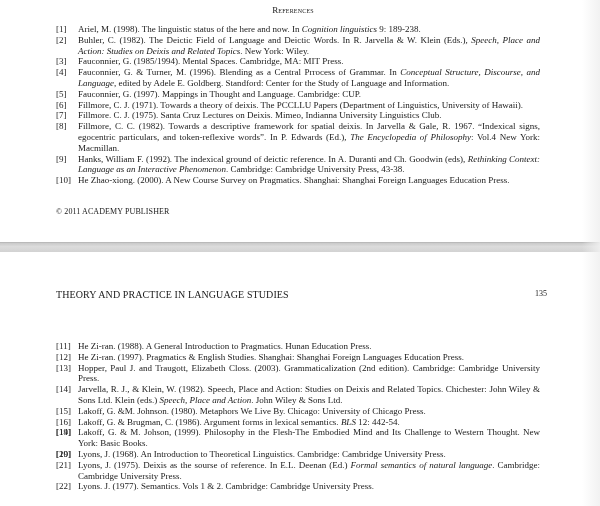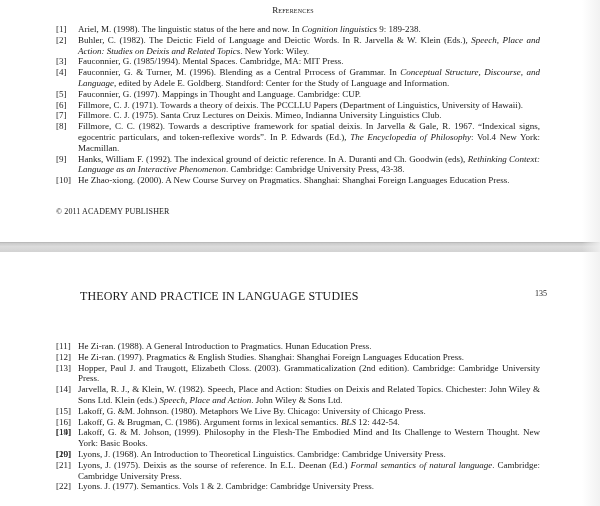--- a/index.html
+++ b/index.html
@@ -27,21 +27,21 @@
     position:absolute; top:5px; left:0; width:586px; text-align:center;
     font-size:9px; letter-spacing:0.2px; font-variant:small-caps;
   }
   .refs { position:absolute; left:56px; width:484px; font-size:9px; line-height:10.8px; }
   .refs1 { top:24px; }
   .refs2 { top:89px; }
   .ref { position:relative; padding-left:22px; text-align:justify; }
   .ref .num { position:absolute; left:0; top:0; }
   .ref i { }
   .footer { position:absolute; left:56px; top:207px; font-size:8px; letter-spacing:0.1px; }
-  .running-head { position:absolute; left:56px; top:37px; font-size:12px; letter-spacing:0.1px;margin-left:24px; }
+  .running-head { position:absolute; left:56px; top:37px; font-size:10px; letter-spacing:0.1px; }
   .page-num { position:absolute; left:535px; top:37px; font-size:8px; }
 </style>
 </head>
 <body>
 
 <div class="viewer">
   <div class="page page1">
     <div class="ref-heading">References</div>
     <div class="refs refs1">
         <div class="ref"><span class="num">[1]</span><span><span>Ariel, M. (1998). The linguistic status of the here and now. In </span><i>Cognition linguistics</i><span> 9: 189-238.</span></span></div>

